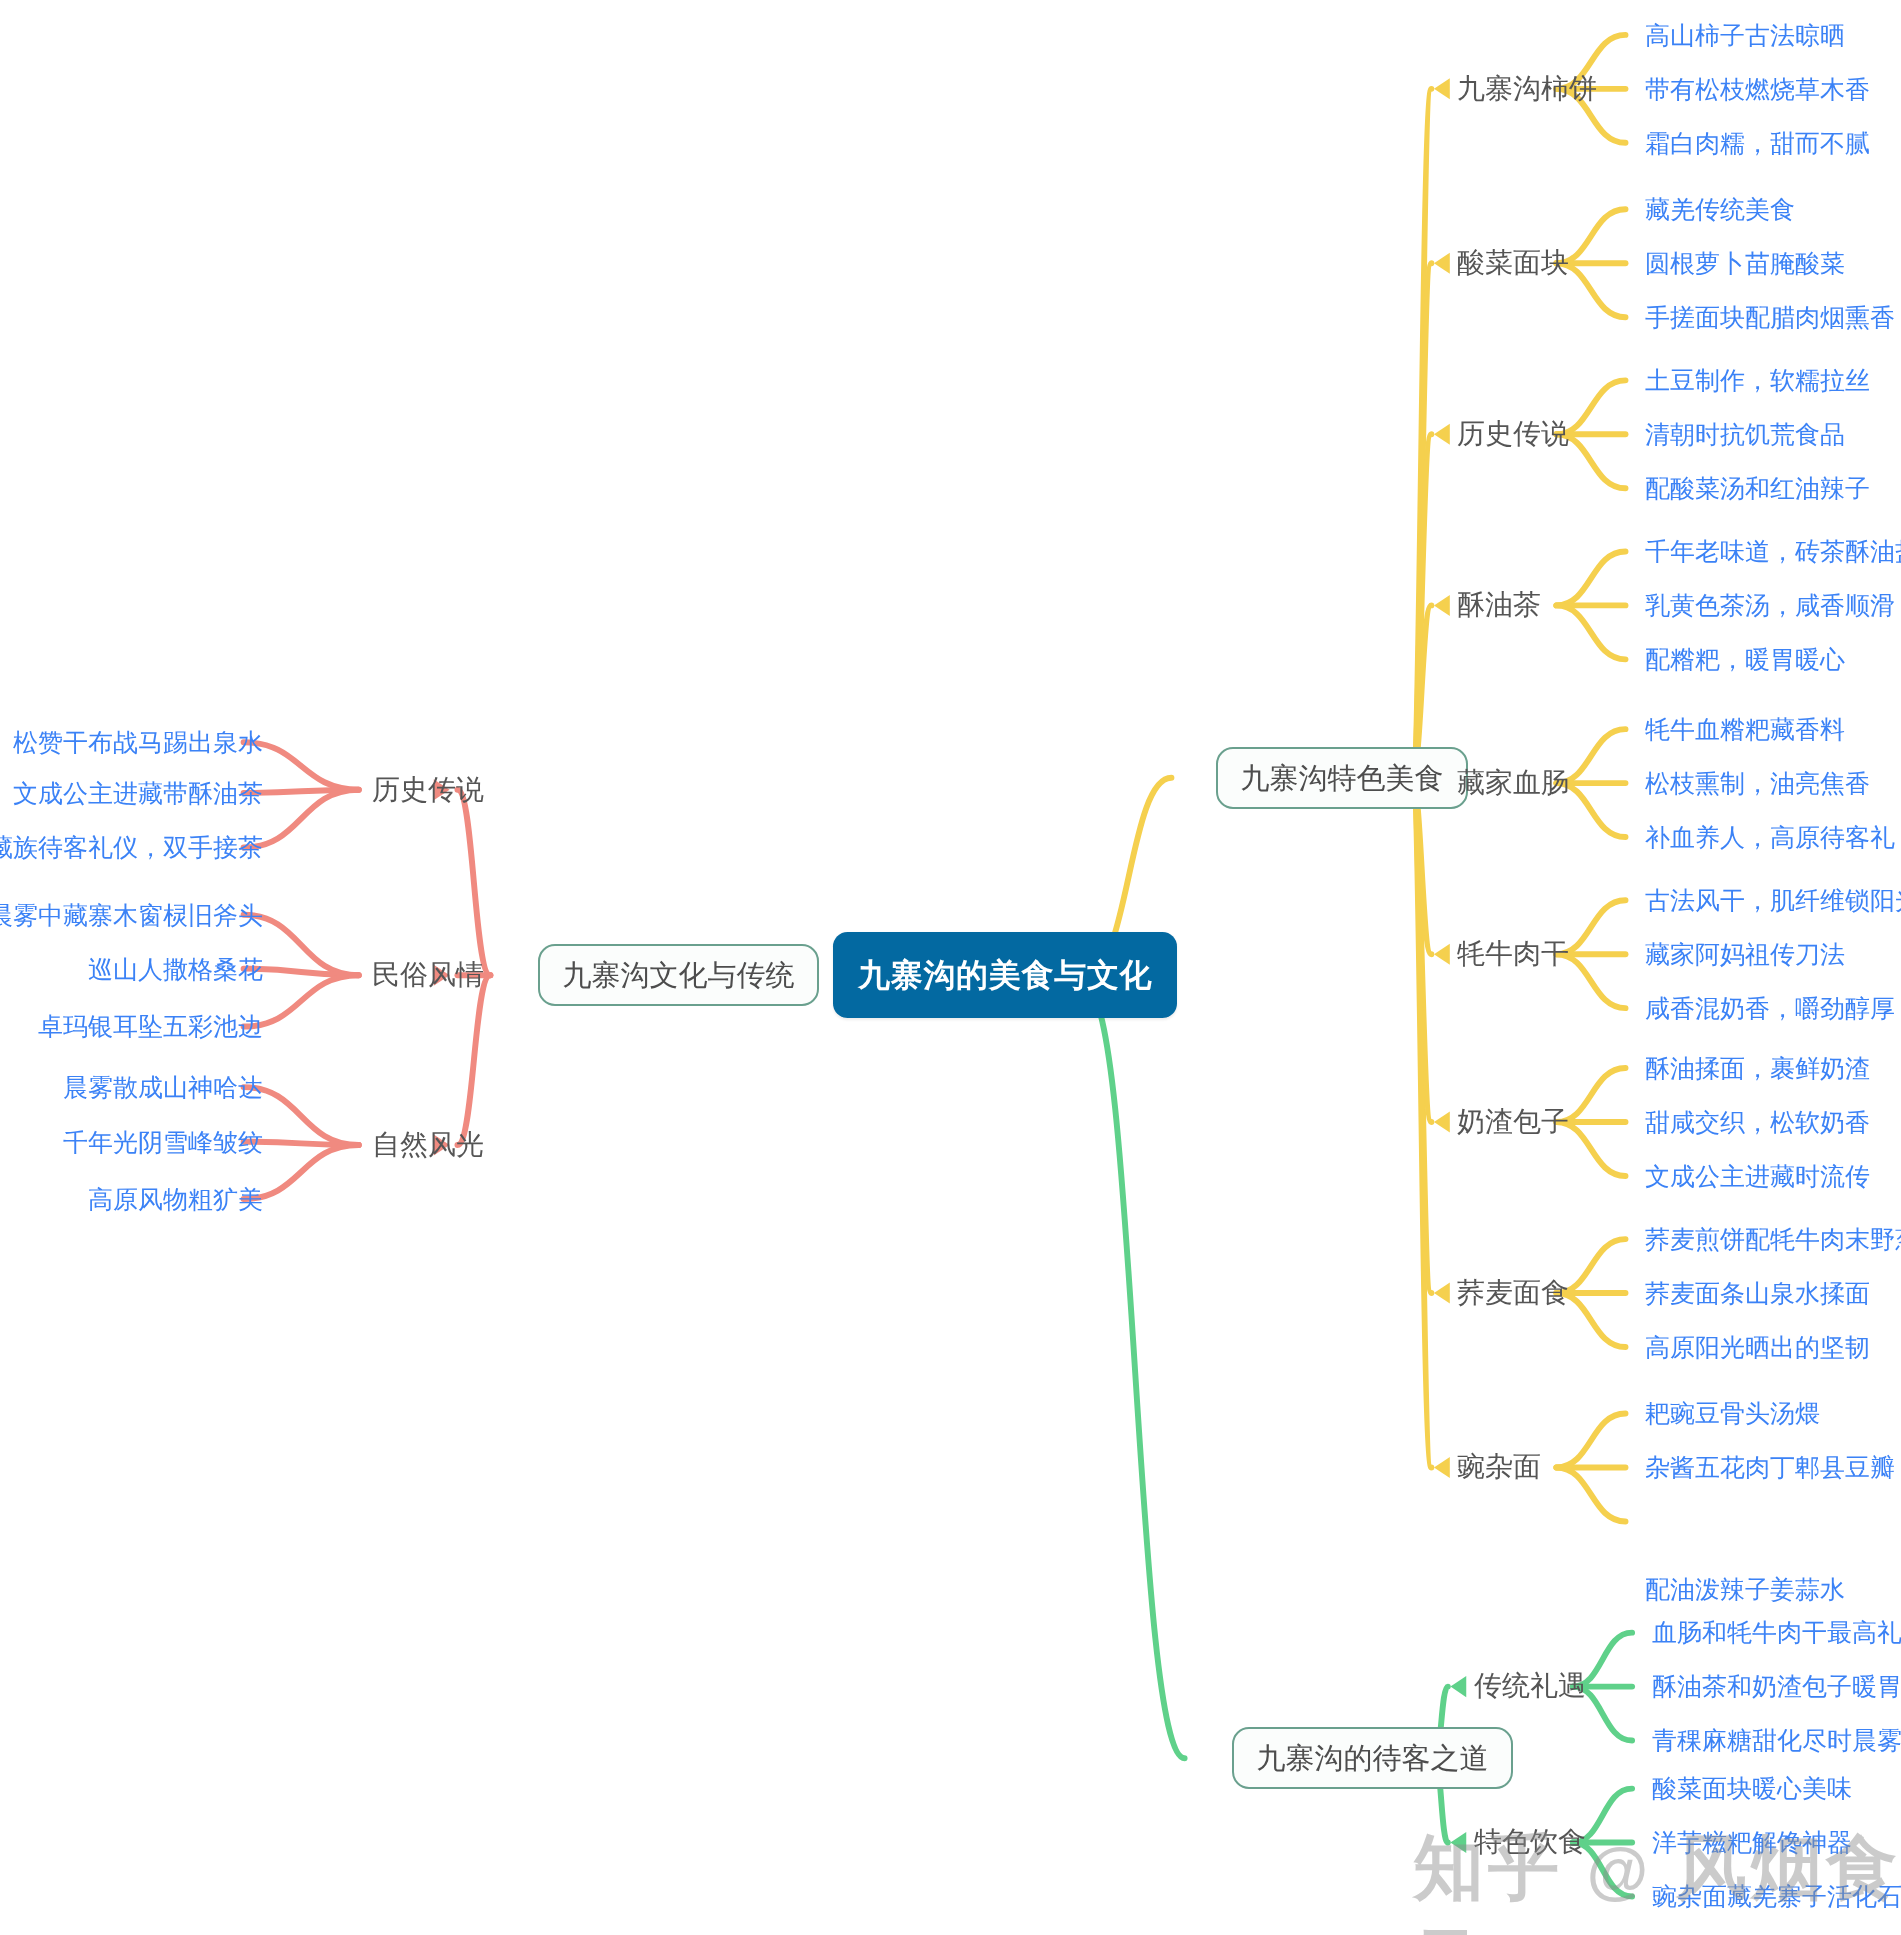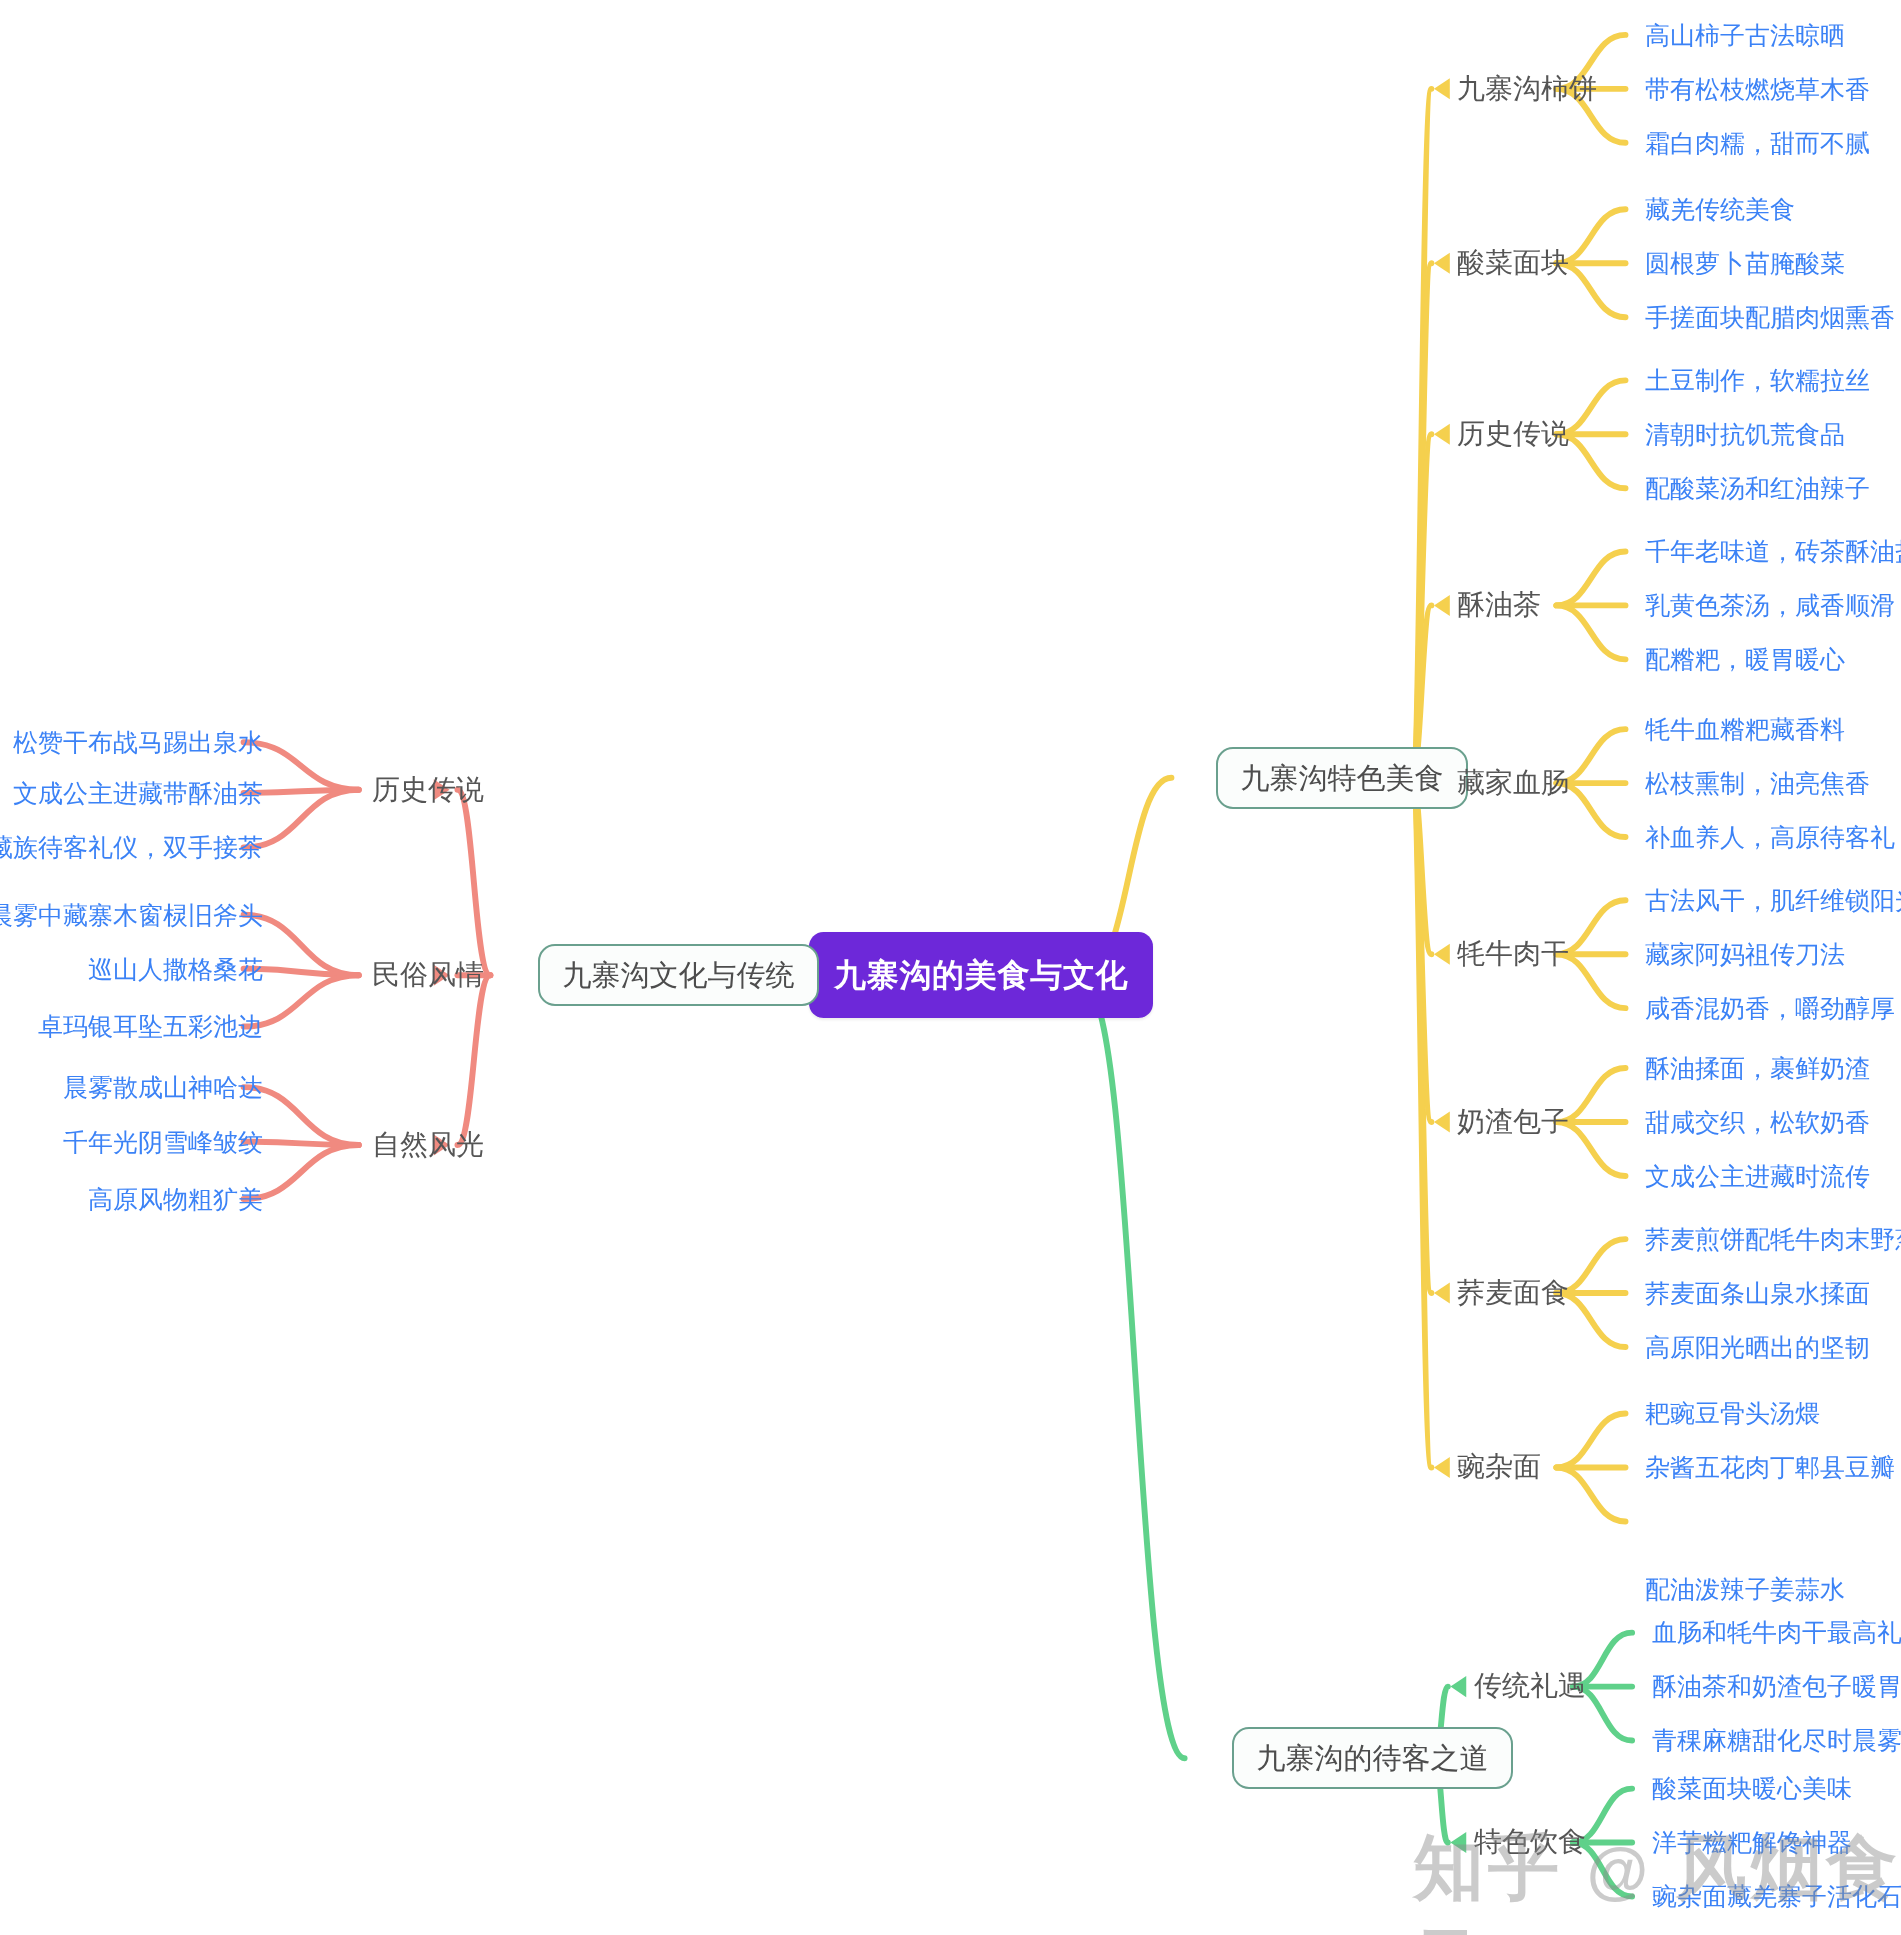--- a/index.html
+++ b/index.html
@@ -10,24 +10,25 @@
     position:relative;overflow:hidden;
   }
   #canvas{position:absolute;inset:0;}
   svg#links{position:absolute;left:0;top:0;width:1902px;height:1936px;pointer-events:none;}
 
   .node{position:absolute;white-space:nowrap;color:#595959;line-height:1;}
   .node.t{transform:translateY(-50%);}
 
   
   .root{
-    background:#6d28d9;color:#ffffff;font-weight:bold;
+    background:#0369a1;color:#ffffff;font-weight:bold;
     border-radius:14.5px;padding:27px 25px;font-size:32px;
     box-shadow:0 1.3px 2.6px rgba(0,0,0,.08);
     letter-spacing:0.7px;
+    margin-left:24px;
   }
   
   .boxed{
     background:#fbfdfc;border:2px solid #6aa08e;border-radius:17px;
     padding:14.5px 22.4px;font-size:29px;color:#4d4d4d;margin-left:41px;
   }
   
   .lvl2{font-size:28px;color:#555555;}
   
   .leaf{font-size:25px;color:#3b82f6;}

